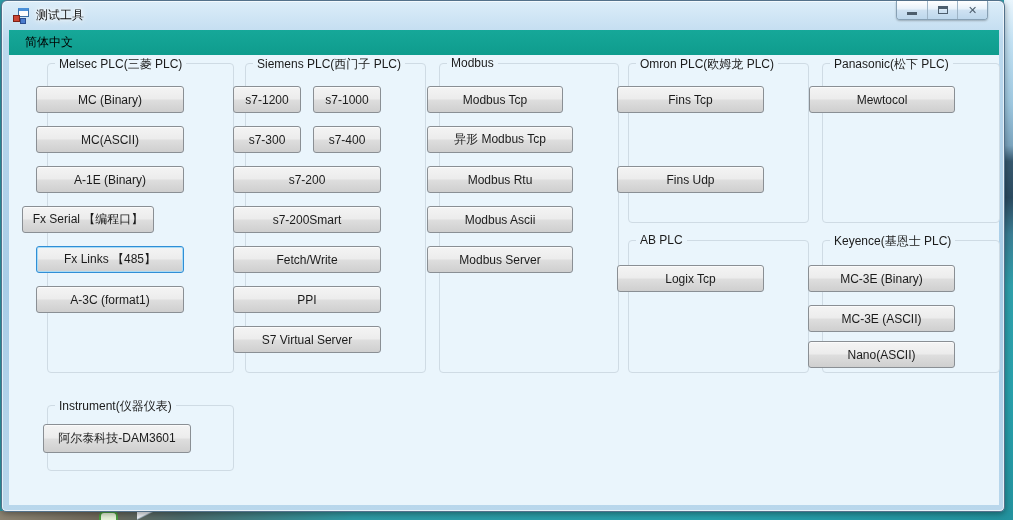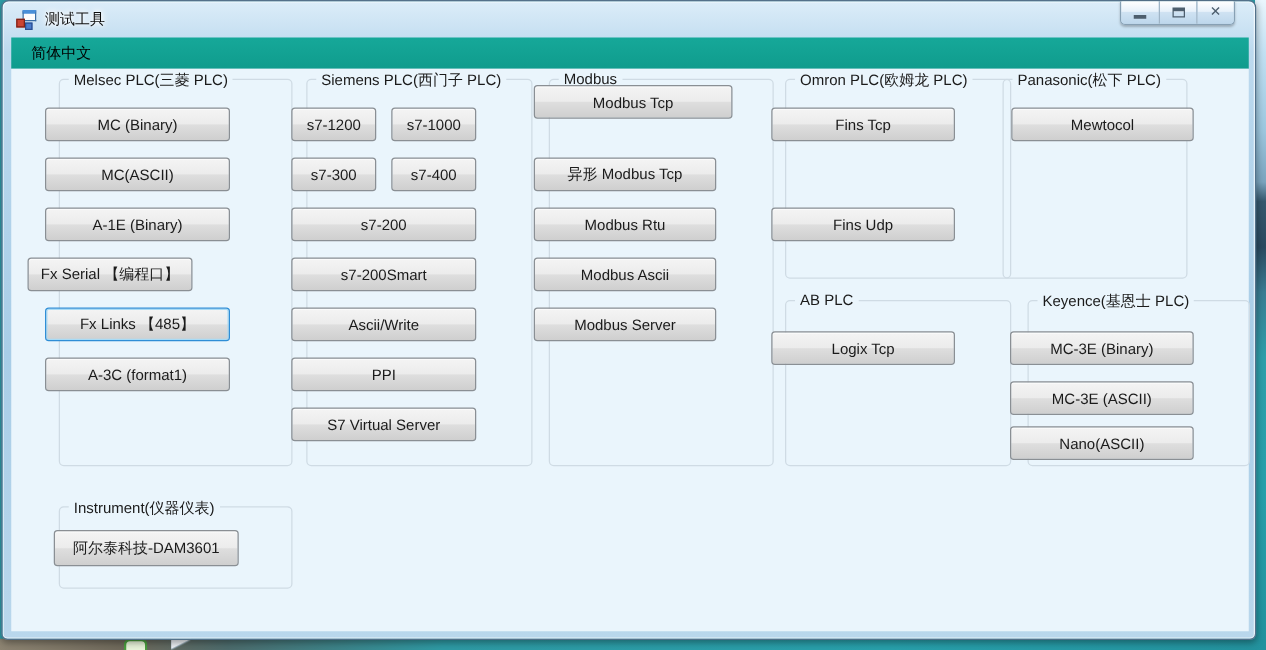--- a/index.html
+++ b/index.html
@@ -108,21 +108,21 @@
   </div>
   <div class="group" style="left:409px;top:62px;width:180px;height:310px">
     <span class="group-label">Modbus</span>
   </div>
   <div class="group" style="left:598px;top:62px;width:181px;height:160px">
     <span class="group-label">Omron PLC(欧姆龙 PLC)</span>
   </div>
   <div class="group" style="left:598px;top:239px;width:181px;height:133px">
     <span class="group-label">AB PLC</span>
   </div>
-  <div class="group" style="left:772px;top:62px;width:148px;height:160px">
+  <div class="group" style="left:792px;top:62px;width:178px;height:160px">
     <span class="group-label">Panasonic(松下 PLC)</span>
   </div>
   <div class="group" style="left:792px;top:239px;width:178px;height:133px">
     <span class="group-label">Keyence(基恩士 PLC)</span>
   </div>
   <div class="group" style="left:17px;top:404px;width:187px;height:66px">
     <span class="group-label">Instrument(仪器仪表)</span>
   </div>
 
   <button class="btn" style="left:34px;top:85px;width:148px">MC (Binary)</button>
@@ -131,25 +131,25 @@
   <button class="btn" style="left:20px;top:205px;width:132px">Fx Serial 【编程口】</button>
   <button class="btn focused" style="left:34px;top:245px;width:148px">Fx Links 【485】</button>
   <button class="btn" style="left:34px;top:285px;width:148px">A-3C (format1)</button>
 
   <button class="btn" style="left:231px;top:85px;width:68px">s7-1200</button>
   <button class="btn" style="left:311px;top:85px;width:68px">s7-1000</button>
   <button class="btn" style="left:231px;top:125px;width:68px">s7-300</button>
   <button class="btn" style="left:311px;top:125px;width:68px">s7-400</button>
   <button class="btn" style="left:231px;top:165px;width:148px">s7-200</button>
   <button class="btn" style="left:231px;top:205px;width:148px">s7-200Smart</button>
-  <button class="btn" style="left:231px;top:245px;width:148px">Ascii/Write</button>
+  <button class="btn" style="left:231px;top:245px;width:148px">Fetch/Write</button>
   <button class="btn" style="left:231px;top:285px;width:148px">PPI</button>
   <button class="btn" style="left:231px;top:325px;width:148px">S7 Virtual Server</button>
 
-  <button class="btn" style="left:425px;top:67px;width:159px">Modbus Tcp</button>
+  <button class="btn" style="left:425px;top:85px;width:136px">Modbus Tcp</button>
   <button class="btn" style="left:425px;top:125px;width:146px">异形 Modbus Tcp</button>
   <button class="btn" style="left:425px;top:165px;width:146px">Modbus Rtu</button>
   <button class="btn" style="left:425px;top:205px;width:146px">Modbus Ascii</button>
   <button class="btn" style="left:425px;top:245px;width:146px">Modbus Server</button>
 
   <button class="btn" style="left:615px;top:85px;width:147px">Fins Tcp</button>
   <button class="btn" style="left:615px;top:165px;width:147px">Fins Udp</button>
 
   <button class="btn" style="left:615px;top:264px;width:147px">Logix Tcp</button>
 

